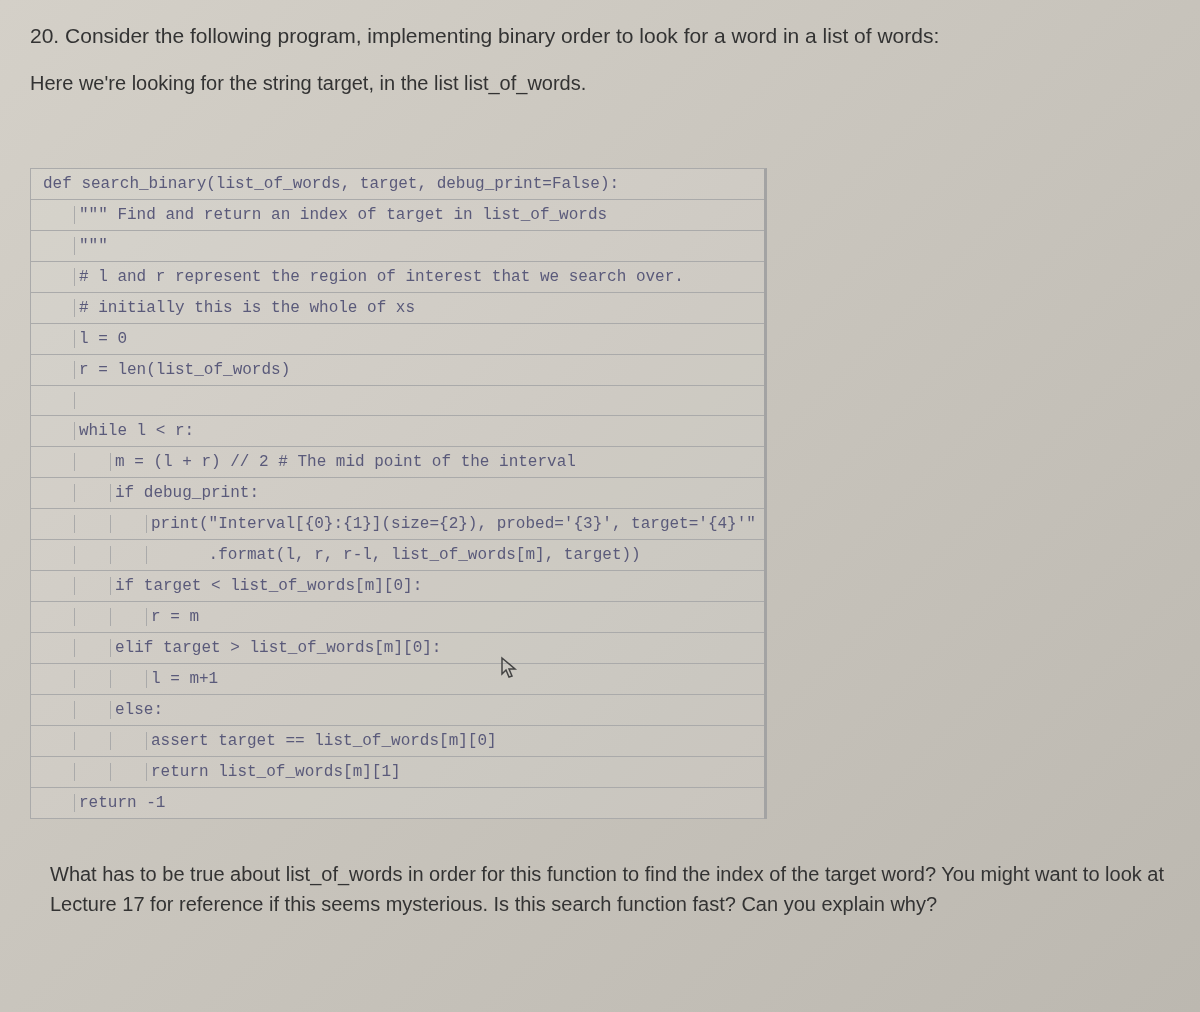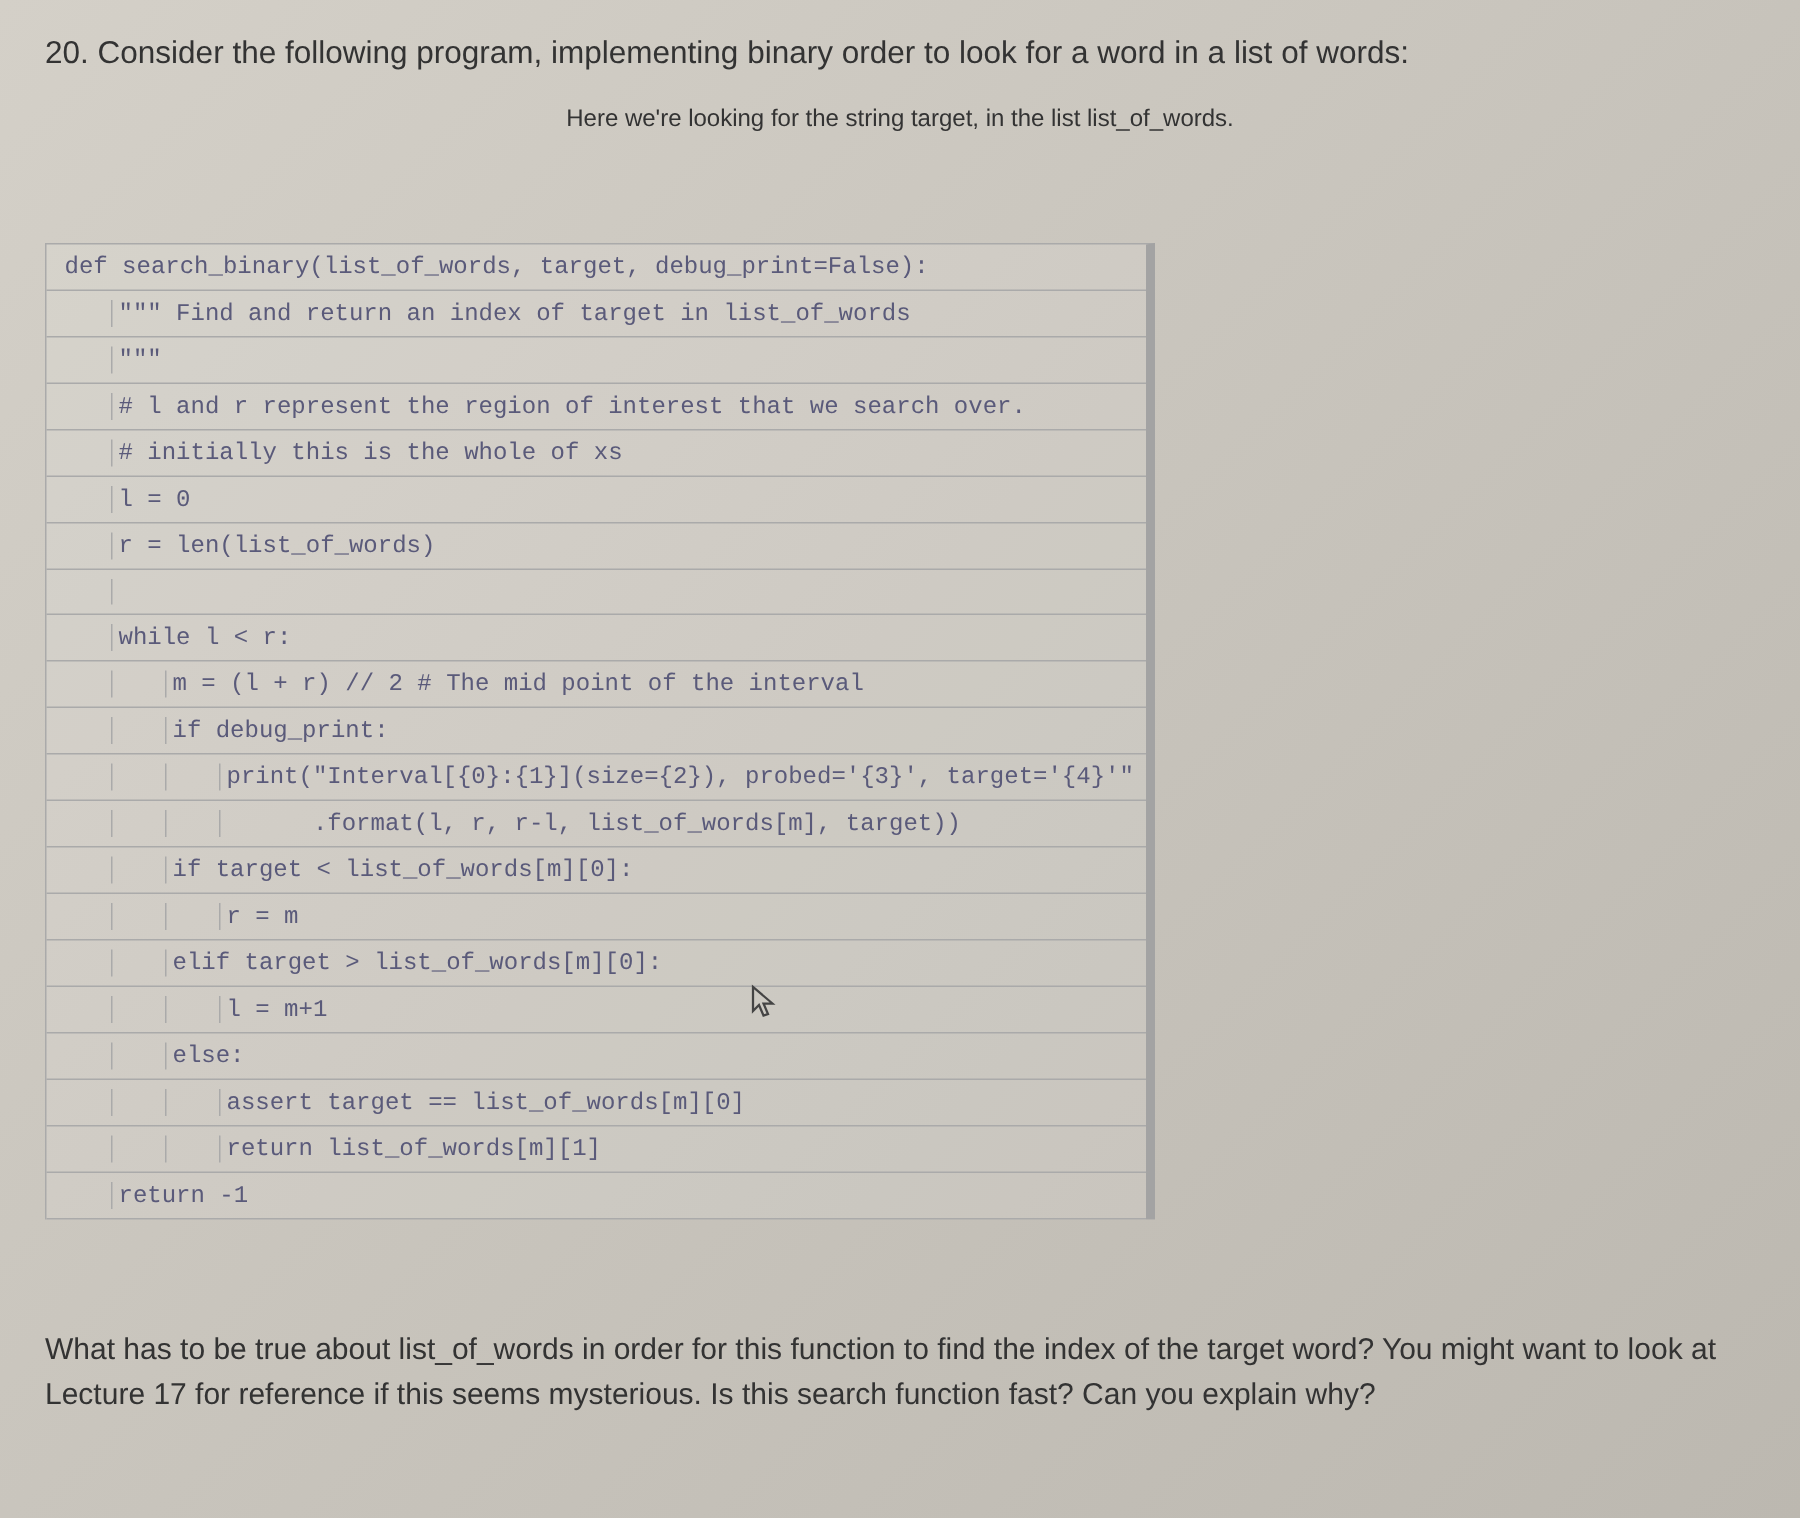--- a/index.html
+++ b/index.html
@@ -12,56 +12,56 @@
       color: #333;
       position: relative;
     }
     .question-intro {
       font-size: 21px;
       color: #333;
       margin-bottom: 16px;
       line-height: 1.5;
     }
     .question-sub {
-      font-size: 16px;
+      font-size: 20px;
       color: #333;
       margin-bottom: 70px;
       line-height: 1.5;
-      text-align: center;
     }
     .code-block {
       font-family: 'Courier New', Courier, monospace;
       font-size: 16px;
       color: #5a5a7a;
       border-top: 1px solid #aaa;
       border-left: 1px solid #aaa;
-      border-right: 6px solid #a3a3a3;
+      border-right: 3px solid #a3a3a3;
       display: inline-block;
       background: rgba(255,255,255,0.1);
-      margin-bottom: 72px;
+      margin-bottom: 40px;
     }
     .code-line {
       border-bottom: 1px solid #aaa;
       padding: 6px 8px 6px 8px;
       white-space: pre;
       min-height: 30px;
       display: flex;
     }
     .indent-cell {
       border-right: 1px solid #aaa;
       width: 36px;
       flex-shrink: 0;
     }
     .code-content {
       padding-left: 4px;
     }
     .question-footer {
       font-size: 20px;
       color: #333;
       line-height: 1.5;
+      margin-left: 20px;
     }
     .cursor-icon {
       position: absolute;
       left: 500px;
       top: 656px;
       pointer-events: none;
     }
   </style>
 </head>
 <body>

